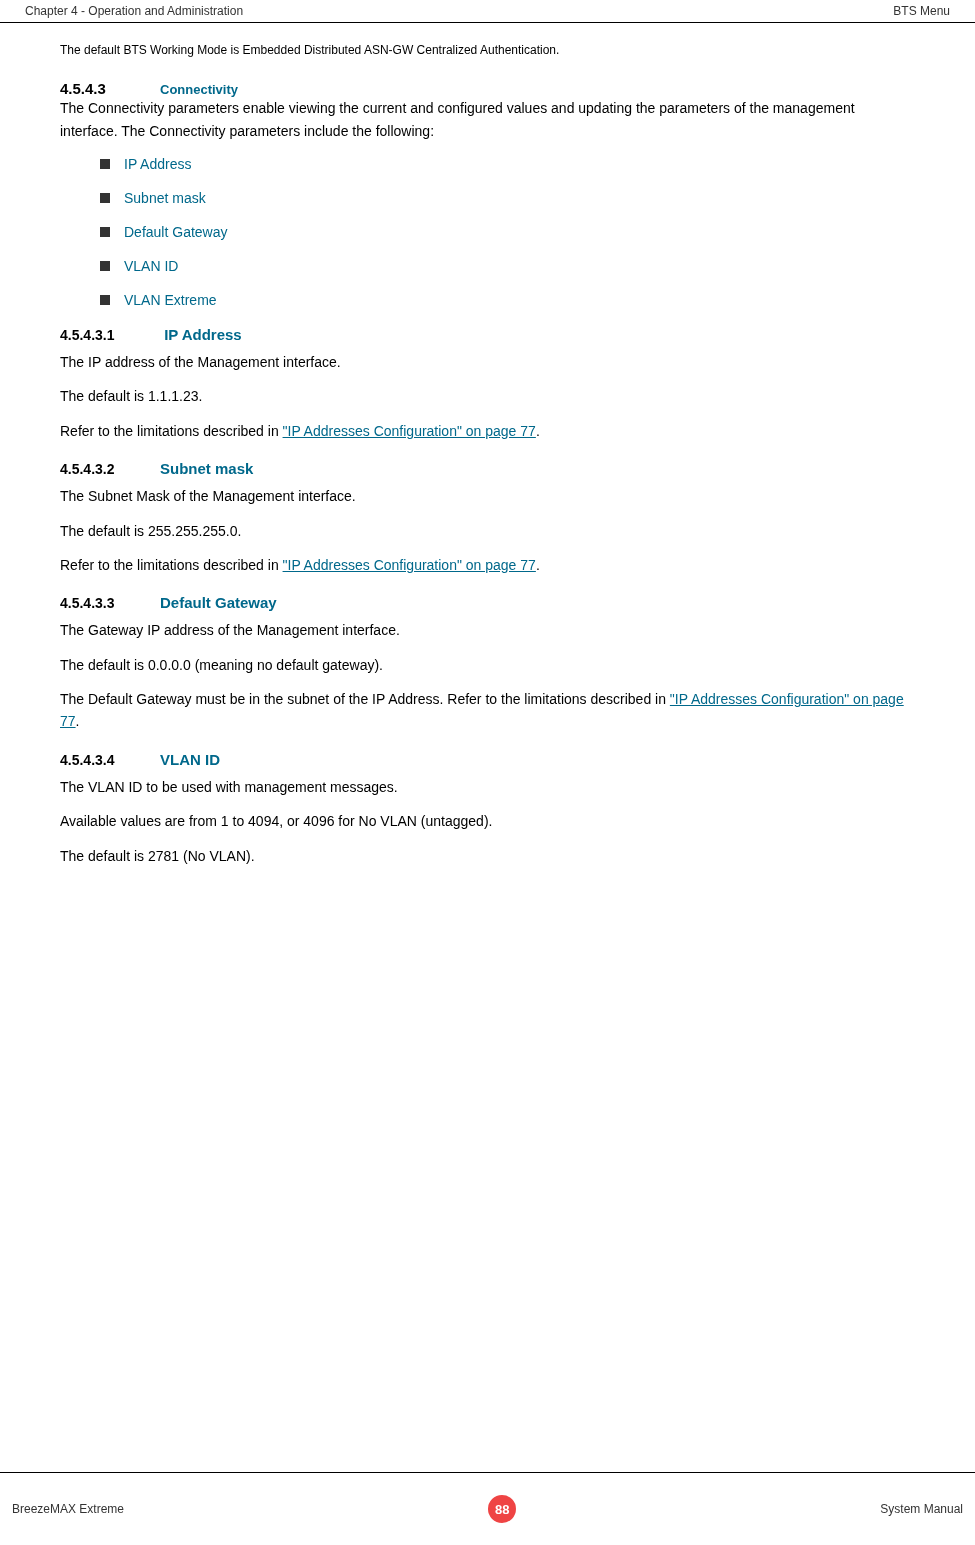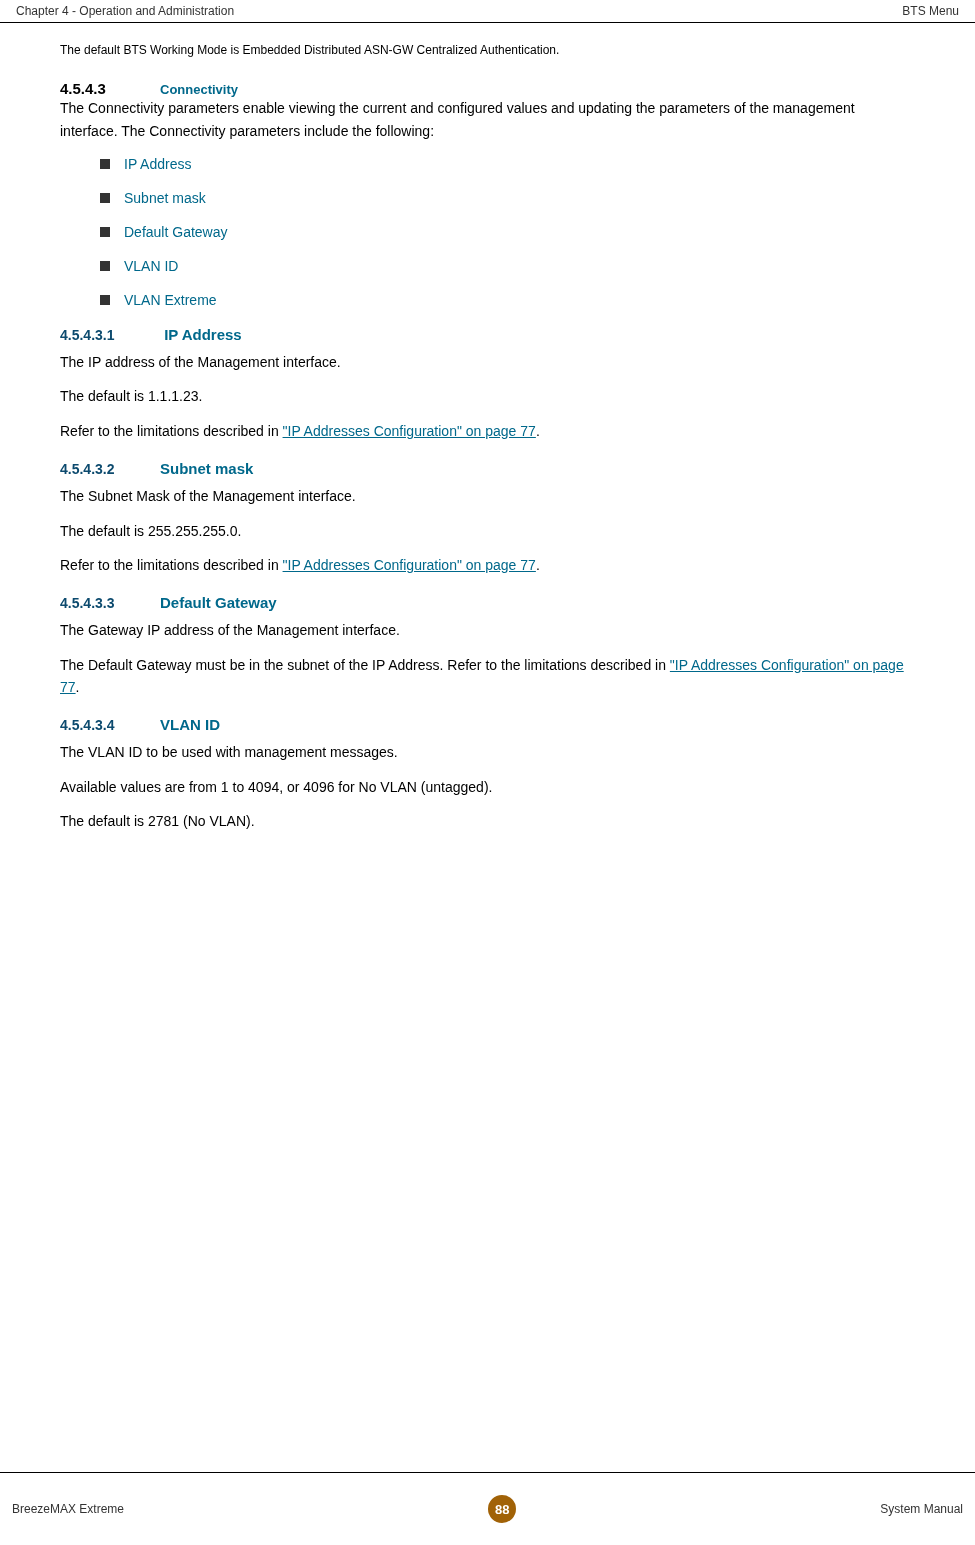--- a/index.html
+++ b/index.html
@@ -12,41 +12,41 @@
       min-height: 1545px;
       position: relative;
     }
 
     
     .header {
       display: flex;
       justify-content: space-between;
       align-items: center;
       border-bottom: 1px solid #000;
-      padding: 4px 16px;
+      padding: 4px 25px;
       font-size: 12px;
       color: #333;
     }
 
     
     .footer {
       display: flex;
       justify-content: space-between;
       align-items: center;
       border-top: 1px solid #000;
       padding: 22px 12px;
       font-size: 12px;
       color: #333;
       position: absolute;
       bottom: 0;
       left: 0;
       right: 0;
     }
     .footer-page-badge {
-      background: #a16207;
+      background: #ef4444;
       color: #fff;
       border-radius: 50%;
       width: 28px;
       height: 28px;
       display: flex;
       align-items: center;
       justify-content: center;
       font-size: 13px;
       font-weight: bold;
     }
@@ -105,21 +105,21 @@
     }
     .subsection-heading {
       display: flex;
       align-items: baseline;
       margin-bottom: 8px;
       margin-top: 18px;
     }
     .subsection-number {
       font-size: 14px;
       font-weight: bold;
-      color: #0c4a6e;
+      color: #000000;
       min-width: 100px;
       display: inline-block;
     }
     .subsection-title {
       font-size: 15px;
       font-weight: bold;
       color: #00688B;
     }
 
     
@@ -206,20 +206,21 @@
     <p class="body-para">The default is 255.255.255.0.</p>
     <p class="body-para">Refer to the limitations described in <span class="link-text">"IP Addresses Configuration" on page 77</span>.</p>
   </div>
 
   <div class="subsection">
     <div class="subsection-heading">
       <span class="subsection-number">4.5.4.3.3</span>
       <span class="subsection-title">Default Gateway</span>
     </div>
     <p class="body-para">The Gateway IP address of the Management interface.</p>
+    <p class="body-para">The default is 0.0.0.0 (meaning no default gateway).</p>
     <p class="body-para">The Default Gateway must be in the subnet of the IP Address. Refer to the limitations described in <span class="link-text">"IP Addresses Configuration" on page 77</span>.</p>
   </div>
 
   <div class="subsection">
     <div class="subsection-heading">
       <span class="subsection-number">4.5.4.3.4</span>
       <span class="subsection-title">VLAN ID</span>
     </div>
     <p class="body-para">The VLAN ID to be used with management messages.</p>
     <p class="body-para">Available values are from 1 to 4094, or 4096 for No VLAN (untagged).</p>

